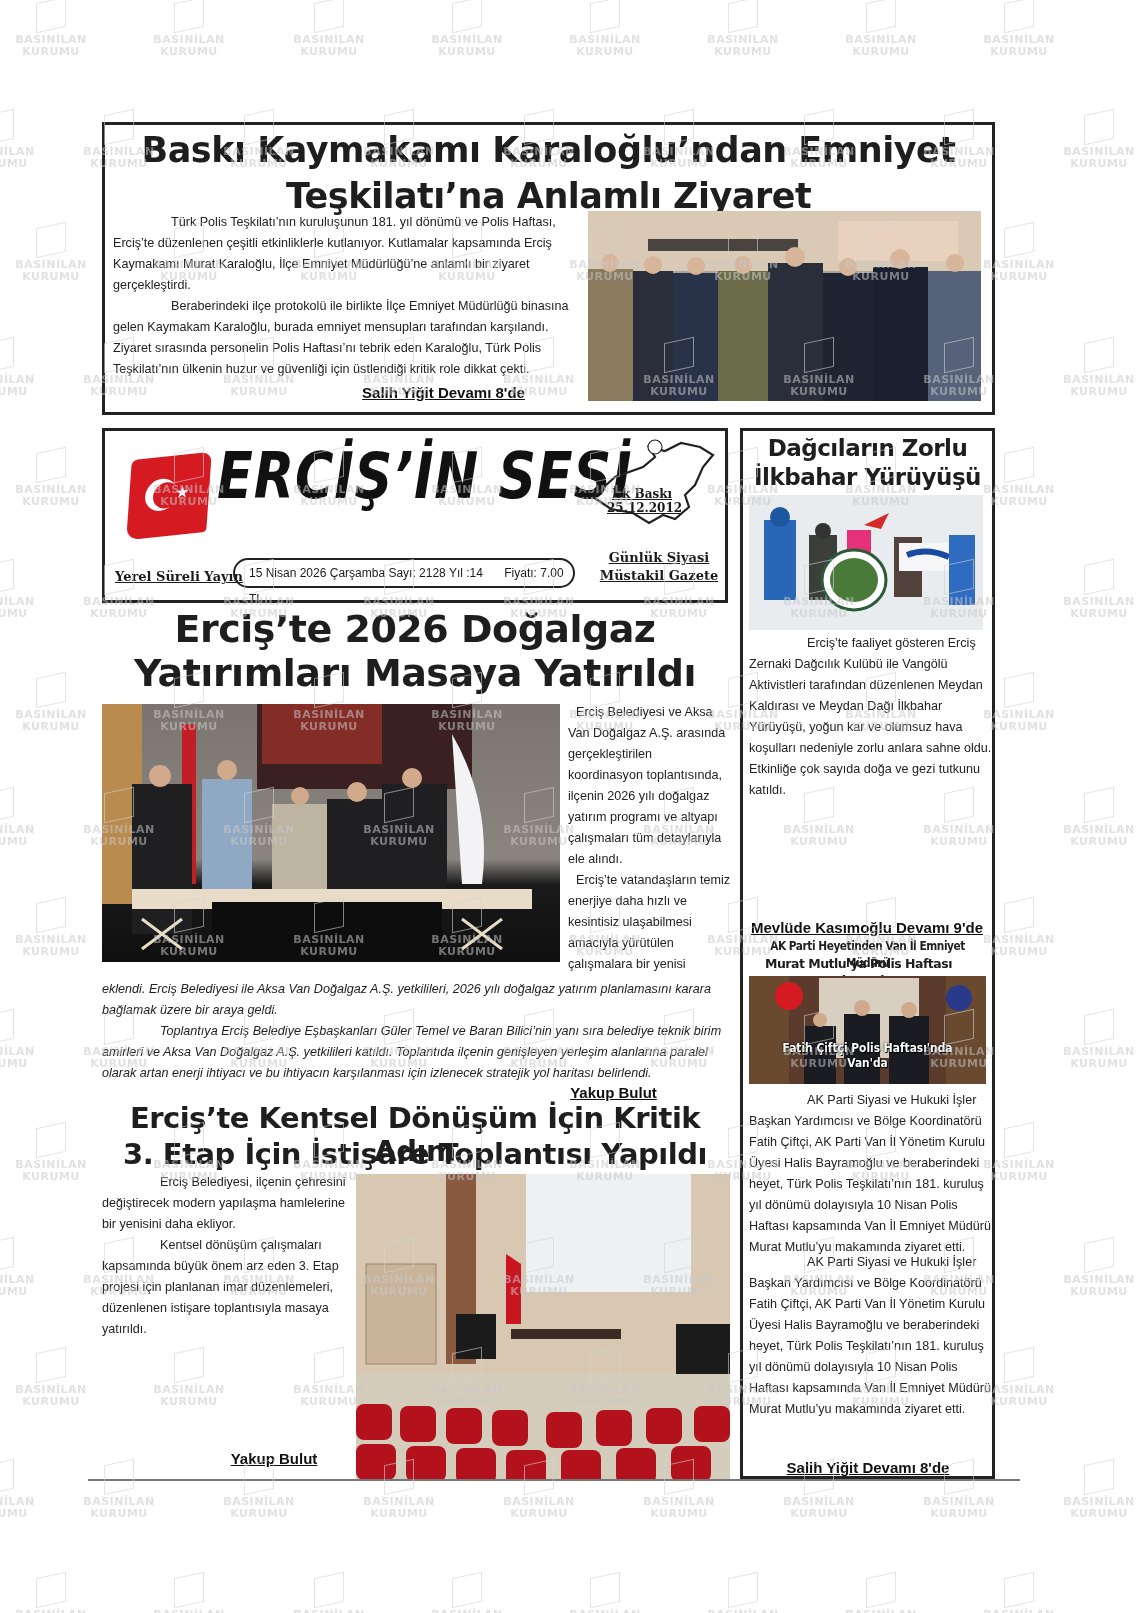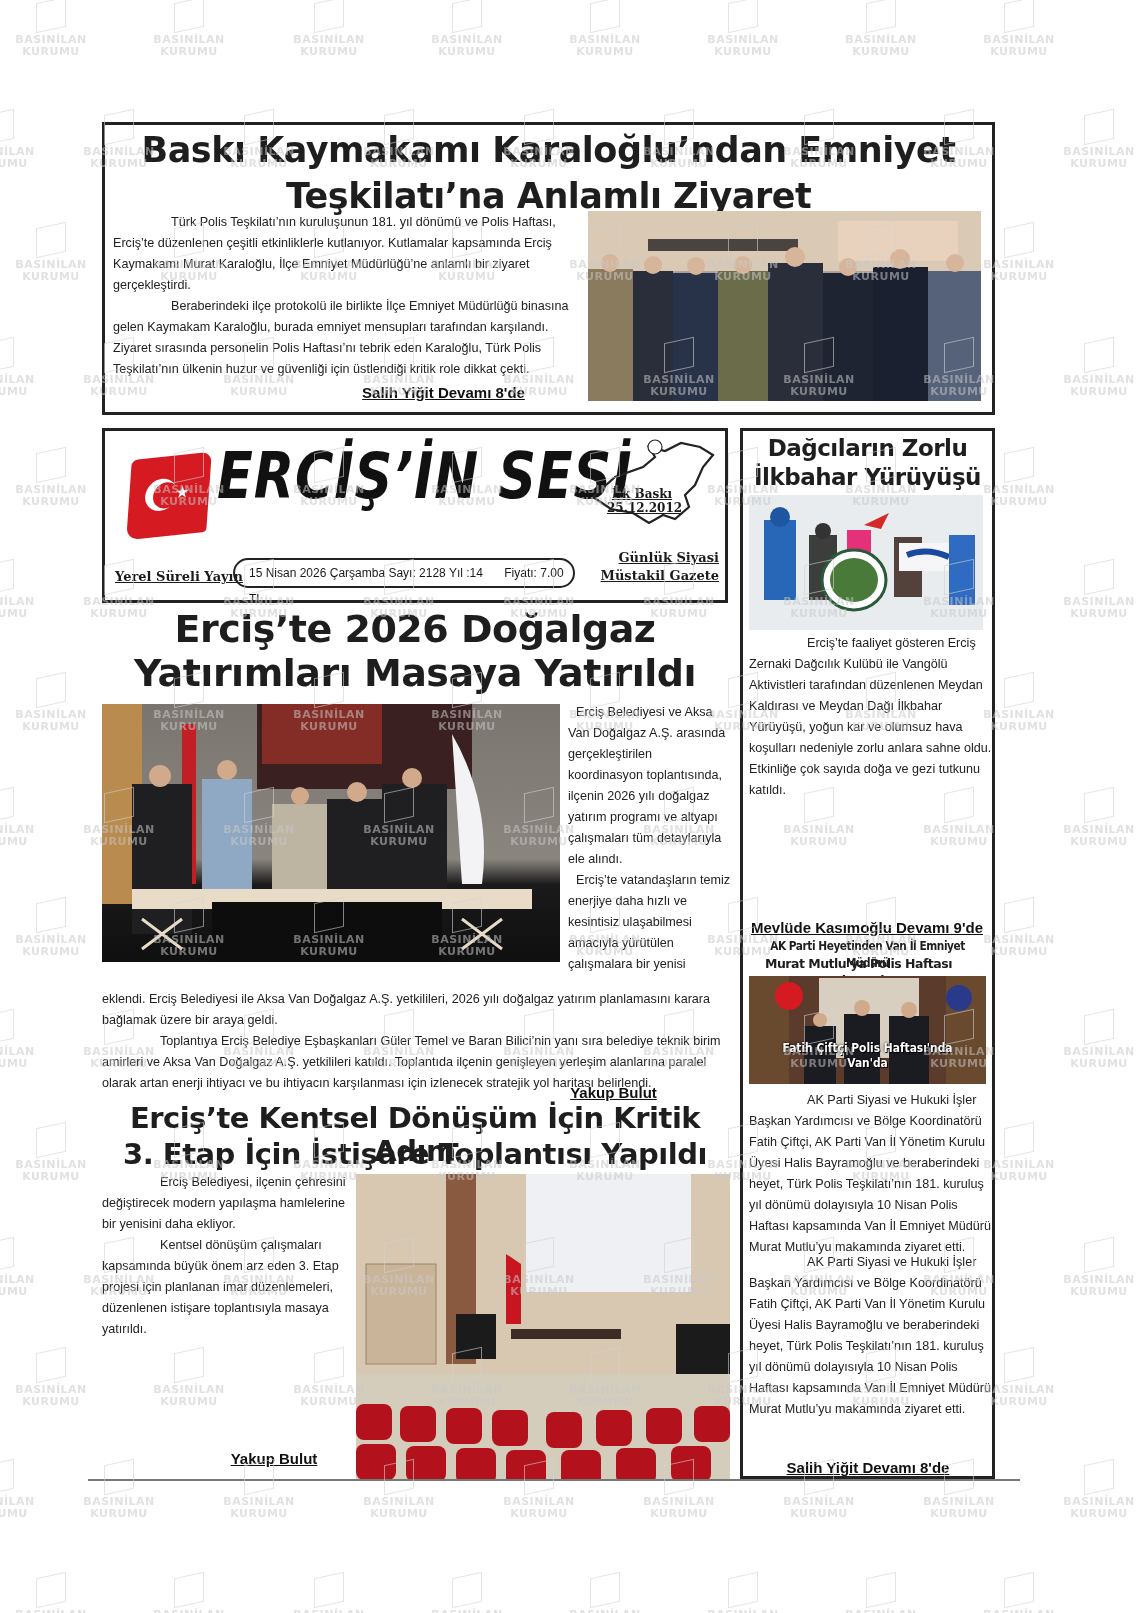--- a/index.html
+++ b/index.html
@@ -94,21 +94,21 @@
     <div class="abs serif-b" style="left:22px;top:50px;font-size:12px;line-height:14px;text-align:center;width:70px;">
       <div>İlk Baskı</div>
       <div>25.12.2012</div>
     </div>
   </div>
   <div class="abs serif-b" style="left:10px;top:138px;font-size:13px;">Yerel Süreli Yayın</div>
   <div class="pill">
     <span>15 Nisan 2026 Çarşamba Sayı: 2128 Yıl :14</span>
     <span style="margin-left:18px;">Fiyatı: 7.00 TL.</span>
   </div>
-  <div class="abs serif-b" style="left:494px;top:118px;width:120px;text-align:right;font-size:13px;line-height:18px;">
+  <div class="abs serif-b" style="left:494px;top:118px;width:120px;text-align:center;font-size:13px;line-height:18px;">
     <div>Günlük Siyasi</div>
     <div>Müstakil Gazete</div>
   </div>
 </div>
 
 <div class="abs" style="left:100px;top:606px;width:630px;height:495px;">
   <div class="headline abs" style="left:0;top:2px;width:630px;font-size:38px;line-height:42px;">Erciş’te 2026 Doğalgaz</div>
   <div class="headline abs" style="left:0;top:46px;width:630px;font-size:38px;line-height:42px;">Yatırımları Masaya Yatırıldı</div>
   <div class="photo" style="left:2px;top:98px;width:458px;height:258px;background:linear-gradient(180deg,#7b7570 0%,#8a857f 60%,#1a1a1a 70%,#0f0f0f 100%);" title="Officials signing documents at a desk beneath a portrait">
     <svg width="458" height="258">
@@ -136,21 +136,21 @@
       <g stroke="#e7dcc5" stroke-width="3" fill="none">
         <path d="M40 215 l20 15 l-20 15 M80 215 l-20 15 l20 15"></path>
         <path d="M360 215 l20 15 l-20 15 M400 215 l-20 15 l20 15"></path>
       </g>
     </svg>
   </div>
   <div class="abs body-text" style="left:468px;top:96px;width:162px;">
     <p style="text-indent:8px;">Erciş Belediyesi ve Aksa Van Doğalgaz A.Ş. arasında gerçekleştirilen koordinasyon toplantısında, ilçenin 2026 yılı doğalgaz yatırım programı ve altyapı çalışmaları tüm detaylarıyla ele alındı.</p>
     <p style="text-indent:8px;">Erciş’te vatandaşların temiz enerjiye daha hızlı ve kesintisiz ulaşabilmesi amacıyla yürütülen çalışmalara bir yenisi</p>
   </div>
-  <div class="abs body-text" style="left:2px;top:383px;width:628px;">
+  <div class="abs body-text" style="left:2px;top:373px;width:628px;font-style:italic;">
     <p>eklendi. Erciş Belediyesi ile Aksa Van Doğalgaz A.Ş. yetkilileri, 2026 yılı doğalgaz yatırım planlamasını karara bağlamak üzere bir araya geldi.</p>
     <p class="indent">Toplantıya Erciş Belediye Eşbaşkanları Güler Temel ve Baran Bilici’nin yanı sıra belediye teknik birim amirleri ve Aksa Van Doğalgaz A.Ş. yetkilileri katıldı. Toplantıda ilçenin genişleyen yerleşim alanlarına paralel olarak artan enerji ihtiyacı ve bu ihtiyacın karşılanması için izlenecek stratejik yol haritası belirlendi.</p>
   </div>
   <div class="abs byline" style="left:400px;top:478px;width:227px;">Yakup Bulut</div>
 </div>
 
 <div class="abs" style="left:100px;top:1100px;width:630px;height:380px;">
   <div class="headline abs" style="left:0;top:2px;width:630px;font-size:29px;line-height:33px;">Erciş’te Kentsel Dönüşüm İçin Kritik Adım</div>
   <div class="headline abs" style="left:0;top:38px;width:630px;font-size:29px;line-height:33px;">3. Etap İçin İstişare Toplantısı Yapıldı</div>
   <div class="abs body-text" style="left:2px;top:72px;width:250px;">

